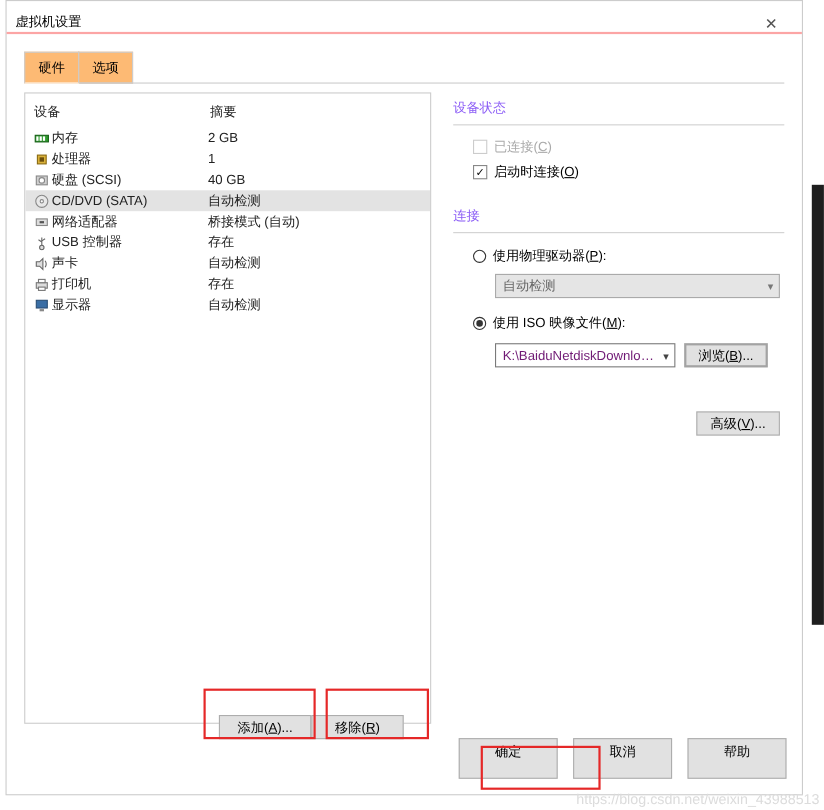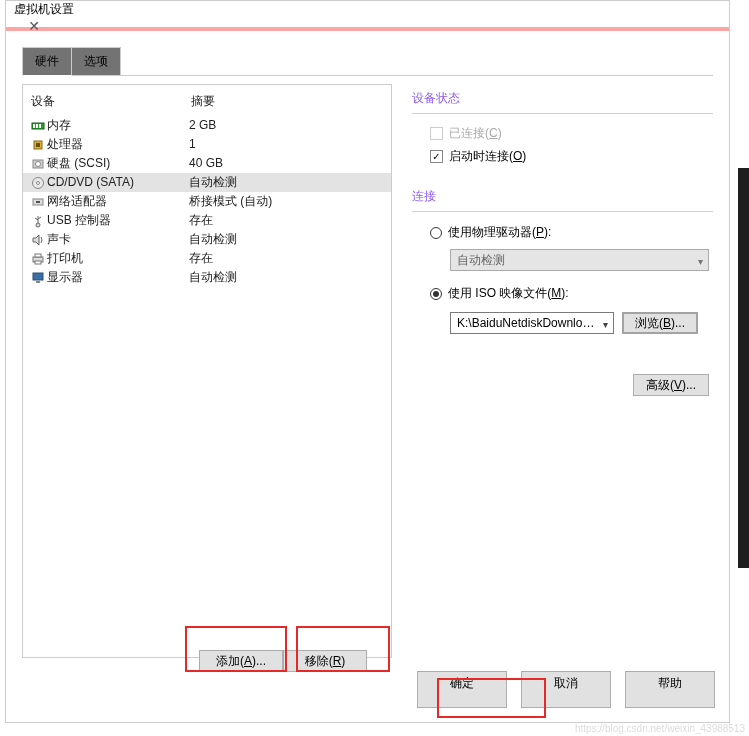--- a/index.html
+++ b/index.html
@@ -15,24 +15,23 @@
     .dialog {
       position: absolute;
       left: 5px; top: 0;
       width: 725px; height: 723px;
       background: #fff;
       border: 1px solid #ccc;
     }
     .titlebar {
       height: 30px;
       display: flex;
-      align-items: flex-start;
+      align-items: flex-end;
       padding: 0 8px;
-      border-bottom: 4px solid #fca5a5;
-      flex-direction: column;
+      border-bottom: 2px solid #fca5a5;
     }
     .titlebar .title { flex: 1; color: #000; }
     .titlebar .close-x {
       width: 40px; text-align: center;
       font-size: 14px; color: #555;
       cursor: pointer;
     }
     .tab-strip {
       display: flex;
       padding: 16px 16px 0 16px;
@@ -40,21 +39,21 @@
     }
     .tab-strip::after {
       content:"";
       position: absolute;
       left:16px; right:16px; bottom:0;
       border-bottom:1px solid #ccc;
     }
     .tab {
       padding: 5px 12px;
       border: 1px solid #ccc;
-      background: #737373;
+      background: #fdba74;
       margin-right: -1px;
       position: relative;
       cursor: pointer;
     }
     .tab.active {
       border-bottom: 1px solid #fff;
       z-index:2;
     }
     .content-row {
       display: flex;
@@ -108,21 +107,21 @@
     .radio { width:12px;height:12px;border:1px solid #333;border-radius:50%;margin-right:6px;display:inline-flex;align-items:center;justify-content:center;background:#fff;}
     .radio.selected::after { content:"";width:6px;height:6px;background:#333;border-radius:50%;}
     .iso-line { display:flex; align-items:center; padding: 6px 0 0 38px; gap:8px;}
     .combo-ro {
       flex:1;height:22px;border:1px solid #aaa;background:#e5e5e5;
       padding: 0 18px 0 6px; line-height:20px; color:#666; position:relative;
     }
     .combo-ro::after { content:"▾"; position:absolute; right:5px; top:2px; color:#777; font-size:10px;}
     .combo-editable {
       width: 164px; height:22px;border:1px solid #7a7a7a;background:#fff;
-      padding: 0 18px 0 6px; line-height:20px; color:#000000; position:relative;
+      padding: 0 18px 0 6px; line-height:20px; color:#701a75; position:relative;
       overflow:hidden; text-overflow:ellipsis; white-space:nowrap;
     }
     .combo-editable::after { content:"▾"; position:absolute; right:5px; top:2px; color:#444; font-size:10px;}
     .btn {
       min-width: 76px; height:22px;
       border:1px solid #adadad; background:#e1e1e1;
       padding: 0 10px; line-height:20px; text-align:center;
       cursor:pointer;
     }
     .btn-highlight {
@@ -133,21 +132,21 @@
     .addremove-row {
       position:absolute; left:193px; bottom: 50px;
       display:flex; 
     }
     .footer {
       position:absolute; right: 14px; bottom: 14px;
       display:flex; gap: 14px;
     }
     .footer .btn { min-width: 90px; height:37px; line-height:22px;}
     .red-box { border: 2px solid #e52828; position:absolute; pointer-events:none;}
-    .watermark { position:absolute; right:4px; bottom:2px; color:#dcdcdc; font-size:10px; font-family: Arial;}
+    .watermark { position:absolute; right:4px; bottom:2px; color:#dcdcdc; font-size:13px; font-family: Arial;}
     .side-dark { position:absolute; right:0; top:168px; width:11px; height:400px; background:#1e1e1e;}
     svg { display:block; }
   </style>
 </head>
 <body>
 
 <div class="side-dark"></div>
 
 <div class="dialog">
   <div class="titlebar">

